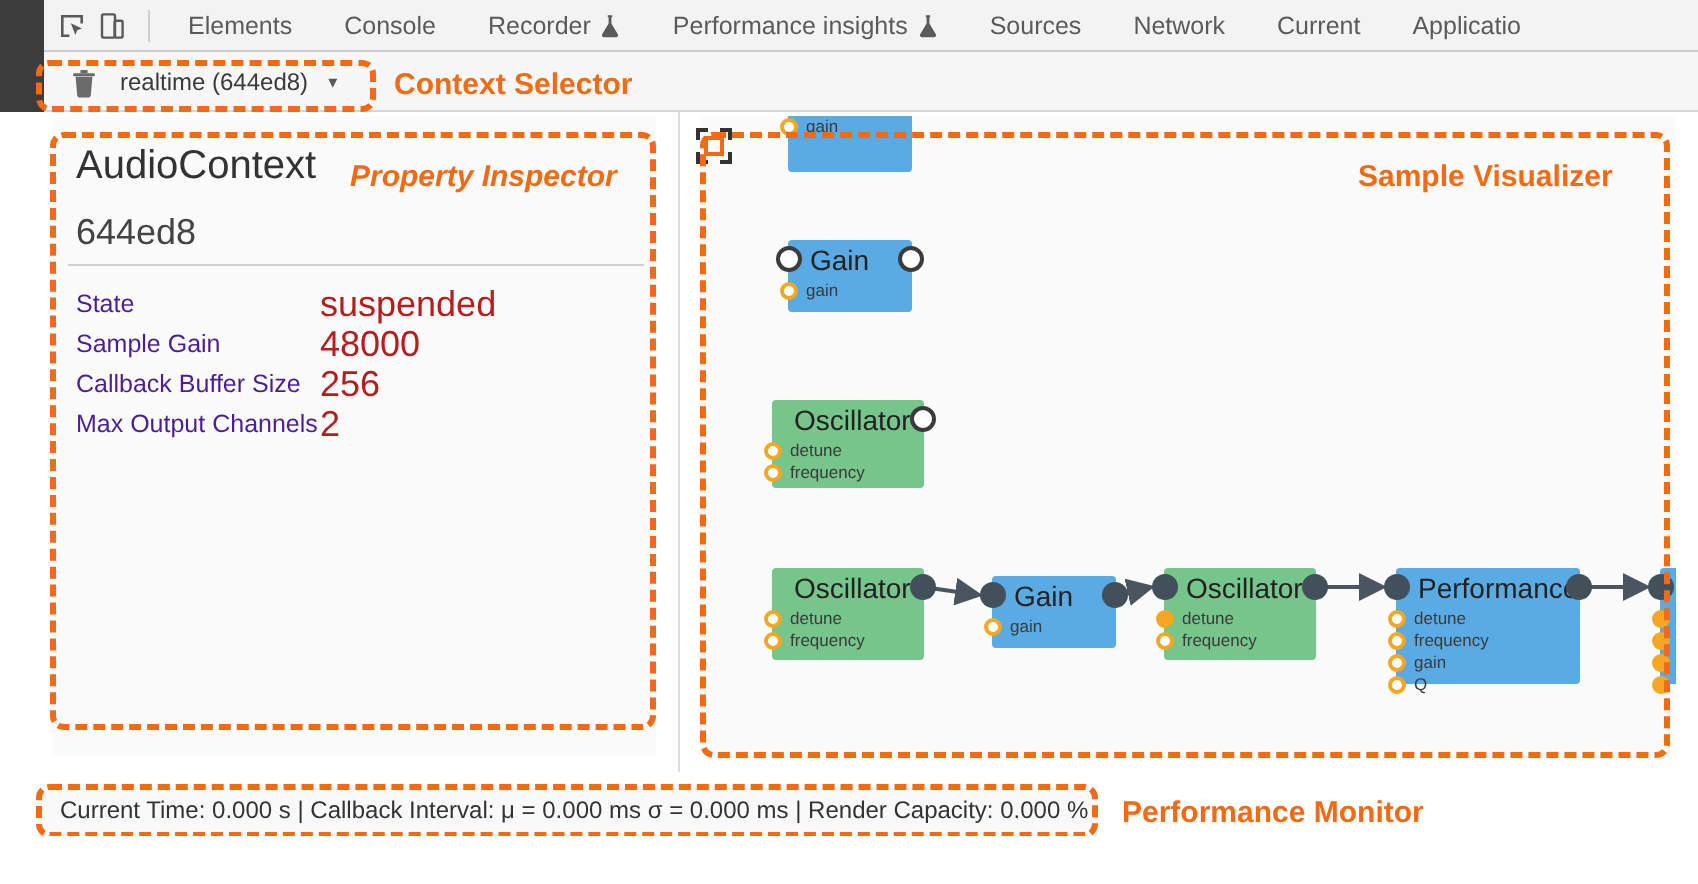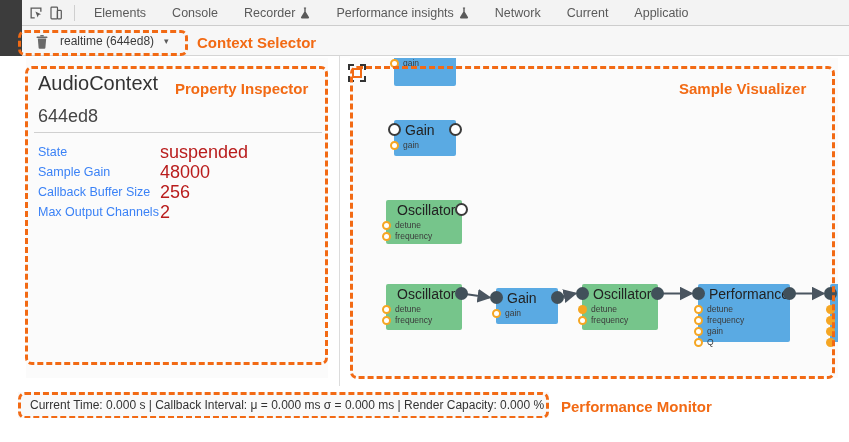--- a/index.html
+++ b/index.html
@@ -83,21 +83,21 @@
     font-size:18px; color:#444;
   }
   #insp-rule{
     position:absolute; left:8px; top:74px; width:288px; height:1px;
     background:#d0d0d0;
   }
   #insp-props{
     position:absolute; left:12px; top:84px; width:280px;
   }
   .prop-row{ display:flex; height:20px; align-items:center; }
-  .prop-key{ width:122px; font-size:12.5px; color:#3b82f6; }
+  .prop-key{ width:122px; font-size:12.5px; color:#4c1d95; }
   .prop-val{ font-size:18px; color:#b91c1c; }
 
   
   #graphpanel{
     position:absolute; left:350px; top:58px; width:488px; height:320px;
     background:#fbfbfb; overflow:hidden;
   }
   #graph-svg{ position:absolute; left:0; top:0; }
 
   .node{ position:absolute; }
@@ -200,20 +200,23 @@
           </svg>
         </span>
       </div>
       <div class="tab">
         <span>Performance insights</span>
         <span class="flask">
           <svg width="10" height="12" viewBox="0 0 10 12">
             <path d="M3.9.6h2.2v1H5.7v3.1l3.2 5.4a1 1 0 0 1-.85 1.5H1.95a1 1 0 0 1-.85-1.5L4.3 4.7V1.6H3.9z" fill="#5a5a5a"></path>
           </svg>
         </span>
+      </div>
+      <div class="tab">
+        <span>Sources</span>
       </div>
       <div class="tab">
         <span>Network</span>
       </div>
       <div class="tab">
         <span>Current</span>
       </div>
       <div class="tab">
         <span>Applicatio</span>
       </div>
@@ -352,21 +355,21 @@
 <div id="corner-marker-inner"></div>
 
 <div id="perfbar">
   <span id="perftext">Current Time: 0.000 s | Callback Interval: μ = 0.000 ms σ = 0.000 ms | Render Capacity: 0.000 %</span>
 </div>
 
 <div class="anno-box" style="left:18px;top:30px;width:170px;height:26px;"></div>
 <div class="anno-label" style="left:197px;top:34px;">Context Selector</div>
 
 <div class="anno-box" style="left:25px;top:66px;width:303px;height:299px;"></div>
-<div class="anno-label" style="left:175px;top:80px;">Property Inspector</div>
+<div class="anno-label" style="left:175px;top:80px;font-style:italic;">Property Inspector</div>
 
 <div class="anno-box" style="left:350px;top:66px;width:485px;height:313px;"></div>
 <div class="anno-label" style="left:679px;top:80px;">Sample Visualizer</div>
 
 <div class="anno-box" style="left:18px;top:392px;width:531px;height:27px;"></div>
 <div class="anno-label" style="left:561px;top:398px;">Performance Monitor</div>
 
 <div id="bottomfill"></div>
 
 </body></html>

